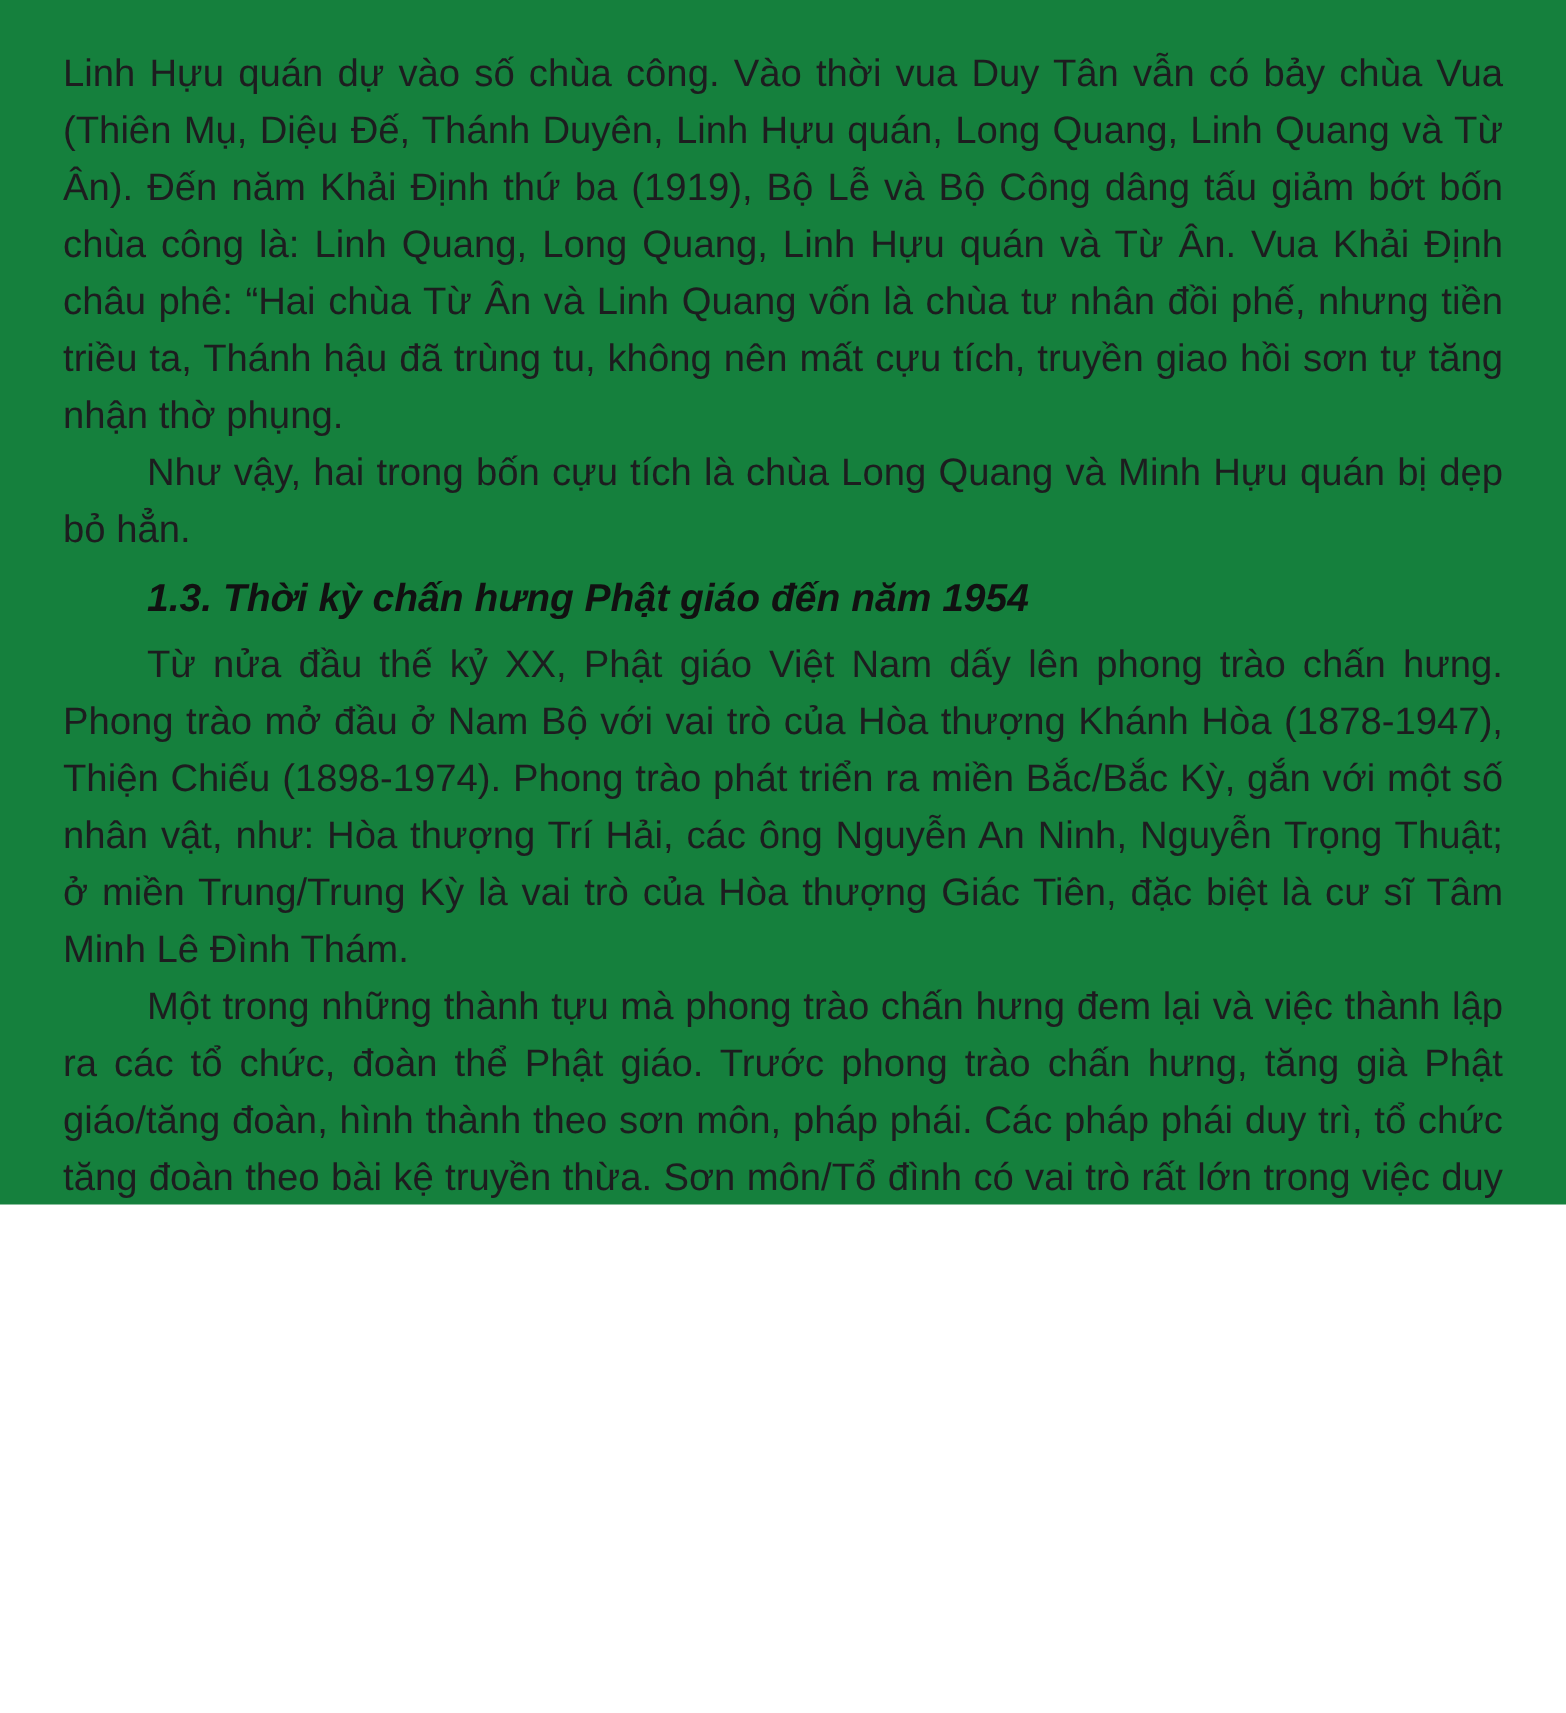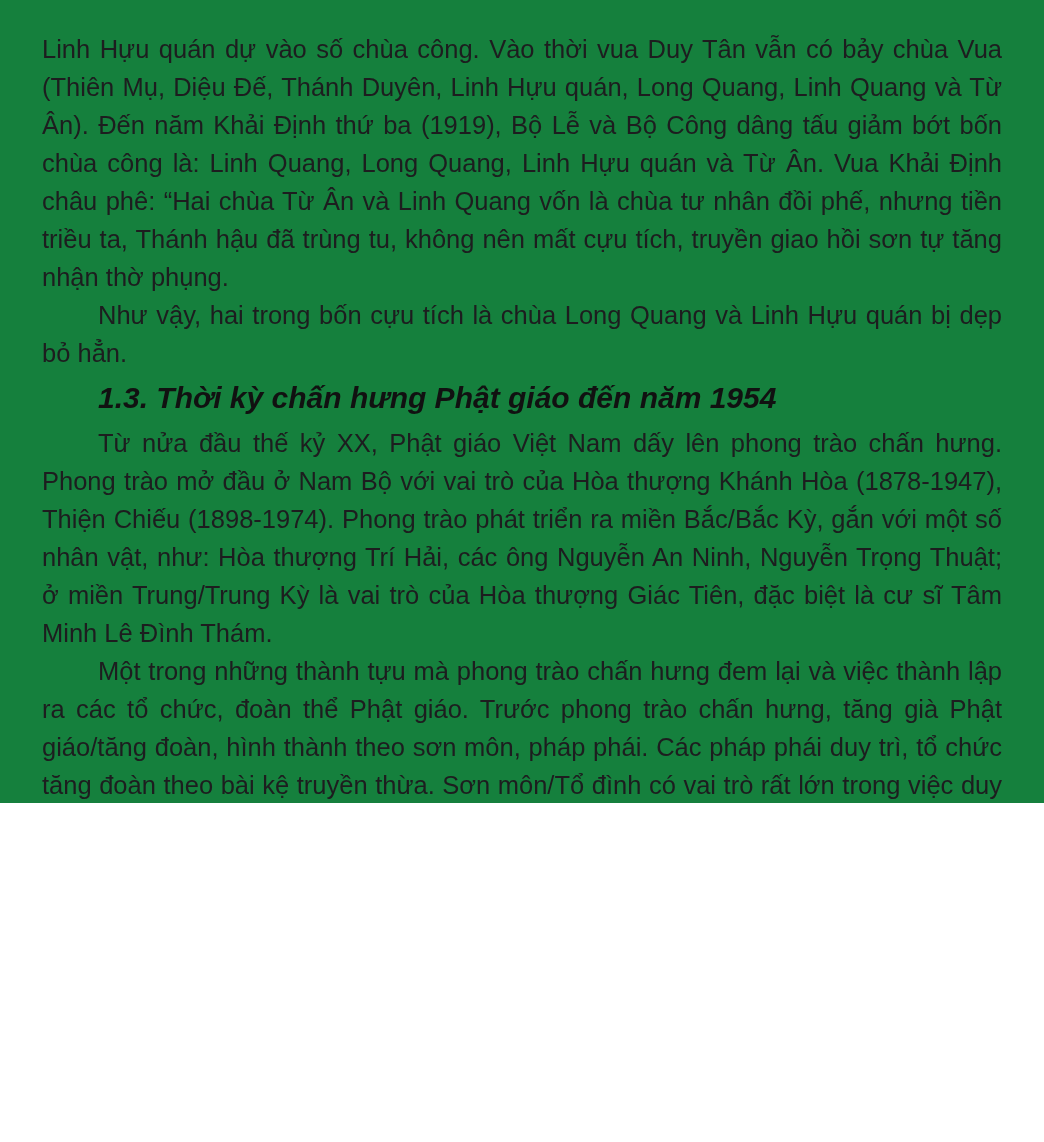--- a/index.html
+++ b/index.html
@@ -32,21 +32,21 @@
     font-size: 25.5px;
     line-height: 38px;
     text-align: justify;
     color: #1d1d1f;
     text-indent: 56px;
   }
   .para.no-indent { text-indent: 0; }
   .heading {
     margin: 7px 0 7px 0;
     text-indent: 56px;
-    font-size: 30px;
+    font-size: 26px;
     line-height: 38px;
     font-weight: bold;
     font-style: italic;
     color: #111111;
   }
   sup.refmark {
     font-size: 0.62em;
     vertical-align: super;
     line-height: 0;
   }
@@ -104,21 +104,21 @@
       <circle cx="820" cy="1130" r="3"></circle>
       <circle cx="919" cy="1135" r="3"></circle>
     </g>
     <circle cx="925" cy="1057" r="6.5" fill="#cfcfcf" stroke="none"></circle>
   </svg>
 
   <main class="content">
 
     <p class="para no-indent">Linh Hựu quán dự vào số chùa công. Vào thời vua Duy Tân vẫn có bảy chùa Vua (Thiên Mụ, Diệu Đế, Thánh Duyên, Linh Hựu quán, Long Quang, Linh Quang và Từ Ân). Đến năm Khải Định thứ ba (1919), Bộ Lễ và Bộ Công dâng tấu giảm bớt bốn chùa công là: Linh Quang, Long Quang, Linh Hựu quán và Từ Ân. Vua Khải Định châu phê: “Hai chùa Từ Ân và Linh Quang vốn là chùa tư nhân đồi phế, nhưng tiền triều ta, Thánh hậu đã trùng tu, không nên mất cựu tích, truyền giao hồi sơn tự tăng nhận thờ phụng.</p>
 
-    <p class="para">Như vậy, hai trong bốn cựu tích là chùa Long Quang và Linh Hựu quán bị dẹp bỏ hẳn.</p>
+    <p class="para">Như vậy, hai trong bốn cựu tích là chùa Long Quang và Minh Hựu quán bị dẹp bỏ hẳn.</p>
 
 
     <h3 class="heading">1.3. Thời kỳ chấn hưng Phật giáo đến năm 1954</h3>
 
     <p class="para">Từ nửa đầu thế kỷ XX, Phật giáo Việt Nam dấy lên phong trào chấn hưng. Phong trào mở đầu ở Nam Bộ với vai trò của Hòa thượng Khánh Hòa (1878-1947), Thiện Chiếu (1898-1974). Phong trào phát triển ra miền Bắc/Bắc Kỳ, gắn với một số nhân vật, như: Hòa thượng Trí Hải, các ông Nguyễn An Ninh, Nguyễn Trọng Thuật; ở miền Trung/Trung Kỳ là vai trò của Hòa thượng Giác Tiên, đặc biệt là cư sĩ Tâm Minh Lê Đình Thám.</p>
 
     <p class="para">Một trong những thành tựu mà phong trào chấn hưng đem lại và việc thành lập ra các tổ chức, đoàn thể Phật giáo. Trước phong trào chấn hưng, tăng già Phật giáo/tăng đoàn, hình thành theo sơn môn, pháp phái. Các pháp phái duy trì, tổ chức tăng đoàn theo bài kệ truyền thừa. Sơn môn/Tổ đình có vai trò rất lớn trong việc duy trì “Tổ ấn, Tông phong”. Tăng sĩ được đặt dưới sự dìu dắt của thầy bổn sư và tăng chúng thuộc sơn môn. Thời điểm sơn môn bị mờ nhạt cũng là thời điểm tổ chức Tăng già có sự chuyển đổi. Phật giáo miền Bắc theo yêu cầu của Hòa thượng Thanh Hanh (chùa Vĩnh Nghiêm, Bắc Giang), Tăng bắt đầu với pháp danh là Thích (chẳng hạn Thích Minh Ngộ), pháp danh của ni với chữ Đàm sau chữ Thích (chẳng hạn Thích Đàm Lan). Tăng già nhất là tăng già miền Bắc do vậy không còn duy trì theo phả hệ truyền thừa.</p>
 
   </main>
 

